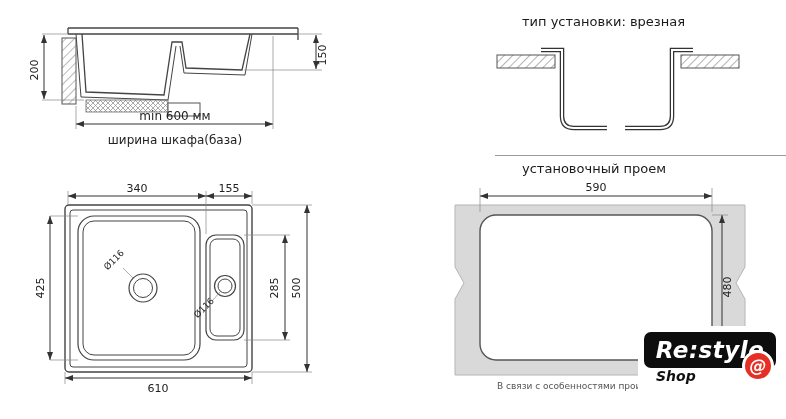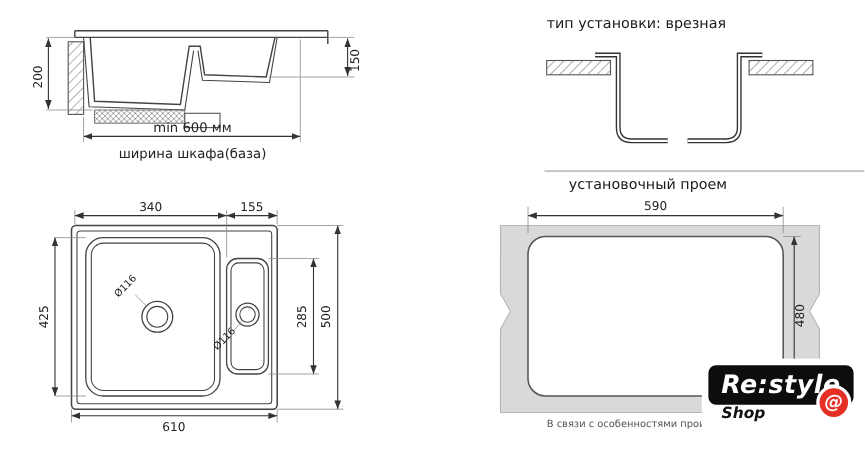--- a/index.html
+++ b/index.html
@@ -4,21 +4,21 @@
 <style>
   html,body{margin:0;padding:0;background:#fff;}
   .page{
     position:relative;width:786px;height:419px;background:#fff;overflow:hidden;
     font-family:"DejaVu Sans",sans-serif;color:#1a1a1a;
   }
   .abs{position:absolute;}
   svg text{font-family:"DejaVu Sans",sans-serif;font-size:11px;fill:#222;}
   .dl{stroke:#333;stroke-width:1;fill:none;}
   .ext{stroke:#888;stroke-width:0.7;fill:none;}
-  .title{position:absolute;font-size:13px;color:#1a1a1a;}
+  .title{position:absolute;font-size:13px;color:#1a1a1a;margin-left:25px;}
   #divider{position:absolute;left:495px;top:155px;width:291px;height:1px;background:#9a9a9a;}
   #footer-note{position:absolute;left:497px;top:381px;font-size:9px;color:#555;white-space:nowrap;z-index:1;}
   #logo{position:absolute;left:638px;top:326px;width:148px;height:66px;background:#fff;z-index:5;}
   .logo-box{position:absolute;left:6px;top:6px;width:132px;height:36px;background:#0d0d0d;border-radius:7px;
     color:#fff;font-style:italic;font-weight:bold;font-size:23px;display:flex;align-items:center;justify-content:center;letter-spacing:.5px;}
   .logo-at{position:absolute;left:104px;top:24px;width:32px;height:32px;border-radius:50%;background:#e63026;border:3px solid #fff;
     color:#fff;font-weight:bold;font-style:italic;font-size:17px;display:flex;align-items:center;justify-content:center;box-sizing:border-box;}
   .logo-shop{position:absolute;left:18px;top:42px;font-size:14px;font-weight:bold;font-style:italic;color:#111;}
 </style>
 </head>
@@ -171,21 +171,21 @@
       <path d="M 46,20 L 67,20 L 67,86 Q 67,98 79,98 L 112,98" stroke="#fff" stroke-width="2" fill="none"></path>
     </g>
     <g>
       <path d="M 198,20 L 177,20 L 177,86 Q 177,98 165,98 L 130,98" stroke="#333" stroke-width="4.5" fill="none"></path>
       <path d="M 198,20 L 177,20 L 177,86 Q 177,98 165,98 L 130,98" stroke="#fff" stroke-width="2" fill="none"></path>
     </g>
   </svg>
 
   <div id="divider"></div>
 
-  <div class="title" style="left:517px;top:161px">установочный проем</div>
+  <div class="title" style="left:497px;top:161px">установочный проем</div>
 
   <svg class="abs" style="left:450px;top:175px" width="336" height="215" viewBox="0 0 336 215">
     <defs>
       <marker id="arrD" markerWidth="10" markerHeight="8" refX="8" refY="3" orient="auto-start-reverse" markerUnits="userSpaceOnUse">
         <path d="M0,0 L8,3 L0,6 Z" fill="#333"></path>
       </marker>
     </defs>
 
     <polygon points="5,30 295,30 295,92 286,108 295,124 295,200 5,200 5,124 14,108 5,92" fill="#d9d9d9" stroke="#b5b5b5" stroke-width="1"></polygon>
 

